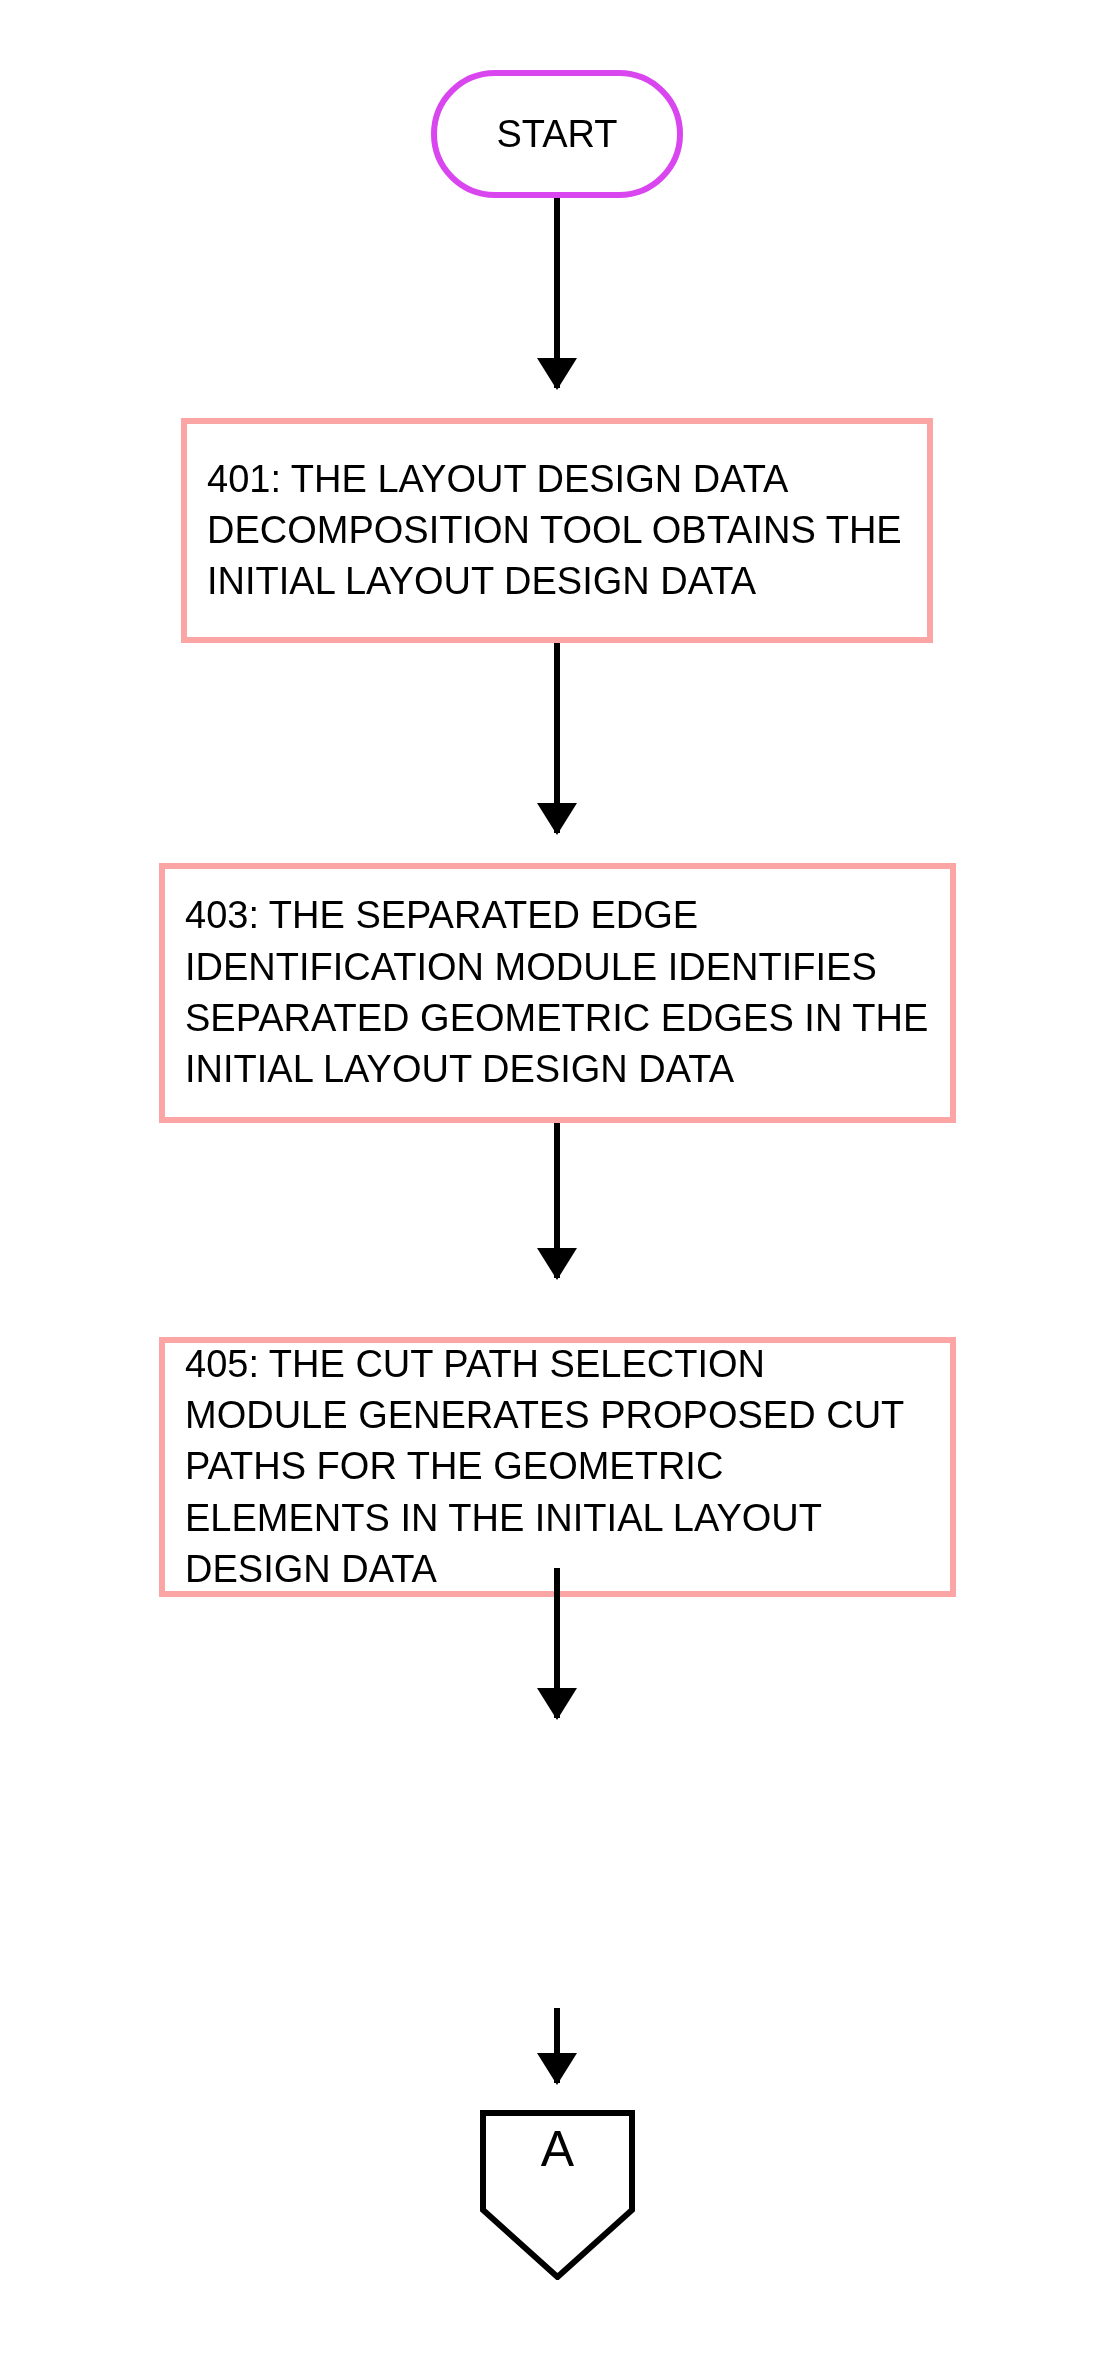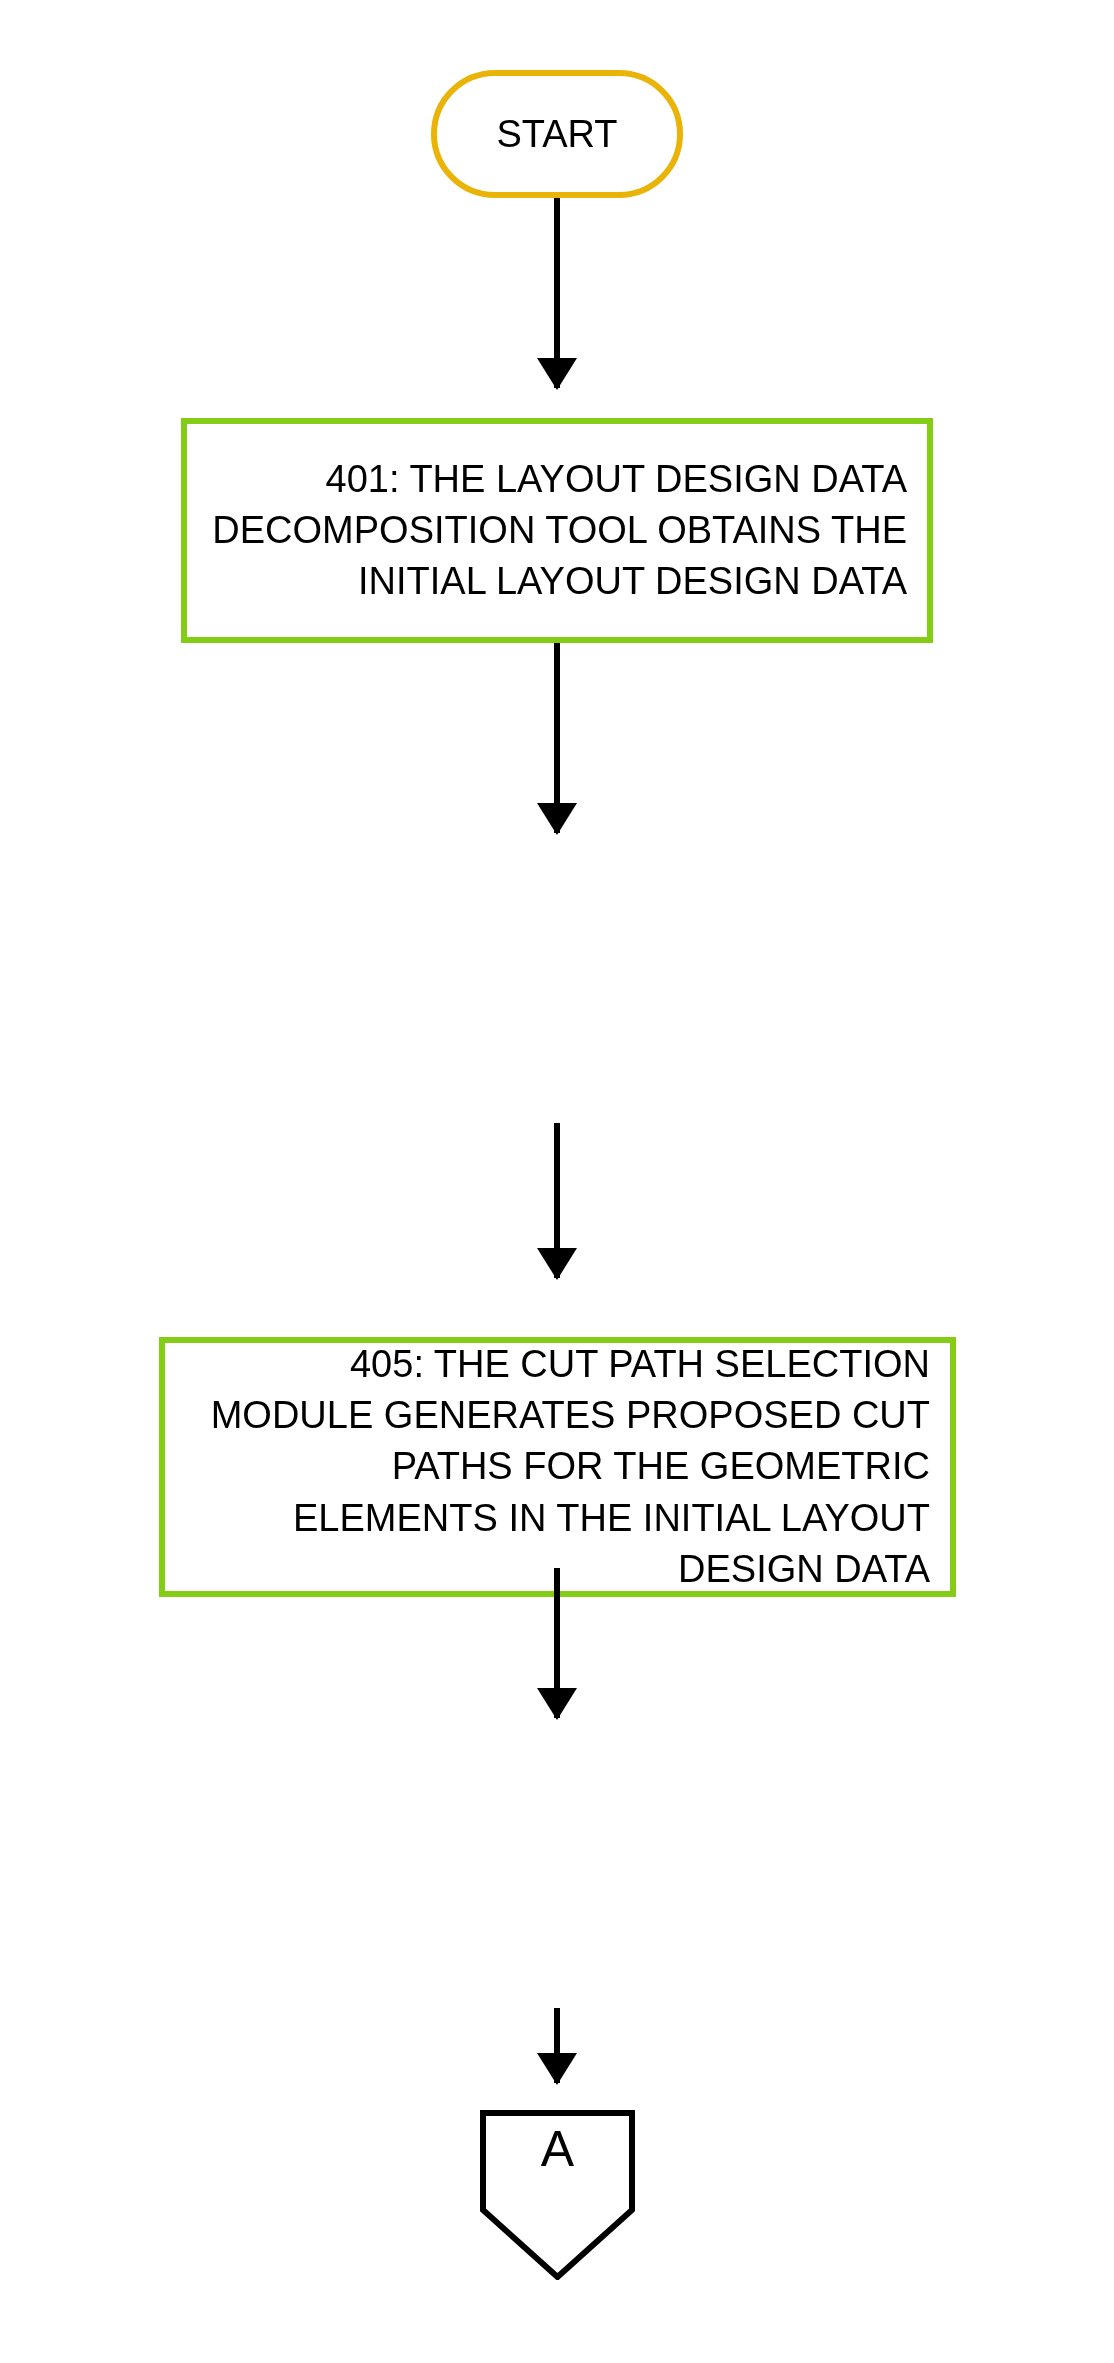--- a/index.html
+++ b/index.html
@@ -13,39 +13,39 @@
     width: 1114px;
     height: 2363px;
     background: #ffffff;
   }
   .start-node {
     position: absolute;
     left: 431px;
     top: 70px;
     width: 252px;
     height: 128px;
-    border: 6px solid #eab308;
+    border: 6px solid #d946ef;
     border-radius: 64px;
     box-sizing: border-box;
     display: flex;
     align-items: center;
     justify-content: center;
     font-size: 38px;
     font-weight: 400;
     background: #fff;
   }
   .proc-box {
     position: absolute;
-    border: 6px solid #84cc16;
+    border: 6px solid #fca5a5;
     box-sizing: border-box;
     background: #fff;
     display: flex;
     align-items: center;
     justify-content: center;
-    text-align: right;
+    text-align: left;
     font-size: 38px;
     line-height: 1.35;
     padding: 10px 20px;
   }
   .arrow {
     position: absolute;
     left: 554px; 
     width: 6px;
     background: #000;
   }
@@ -92,20 +92,23 @@
   </div>
 
   <div class="arrow" style="top:198px; height:190px;"></div>
 
   <div class="proc-box" style="left:181px; top:418px; width:752px; height:225px;">
     <span>401: THE LAYOUT DESIGN DATA DECOMPOSITION TOOL OBTAINS THE INITIAL LAYOUT DESIGN DATA</span>
   </div>
 
   <div class="arrow" style="top:643px; height:190px;"></div>
 
+  <div class="proc-box" style="left:159px; top:863px; width:797px; height:260px;">
+    <span>403: THE SEPARATED EDGE IDENTIFICATION MODULE IDENTIFIES SEPARATED GEOMETRIC EDGES IN THE INITIAL LAYOUT DESIGN DATA</span>
+  </div>
 
   <div class="arrow" style="top:1123px; height:155px;"></div>
 
   <div class="proc-box" style="left:159px; top:1308px; width:797px; height:260px;margin-top:29px;">
     <span>405: THE CUT PATH SELECTION MODULE GENERATES PROPOSED CUT PATHS FOR THE GEOMETRIC ELEMENTS IN THE INITIAL LAYOUT DESIGN DATA</span>
   </div>
 
   <div class="arrow" style="top:1568px; height:150px;"></div>
 
 

